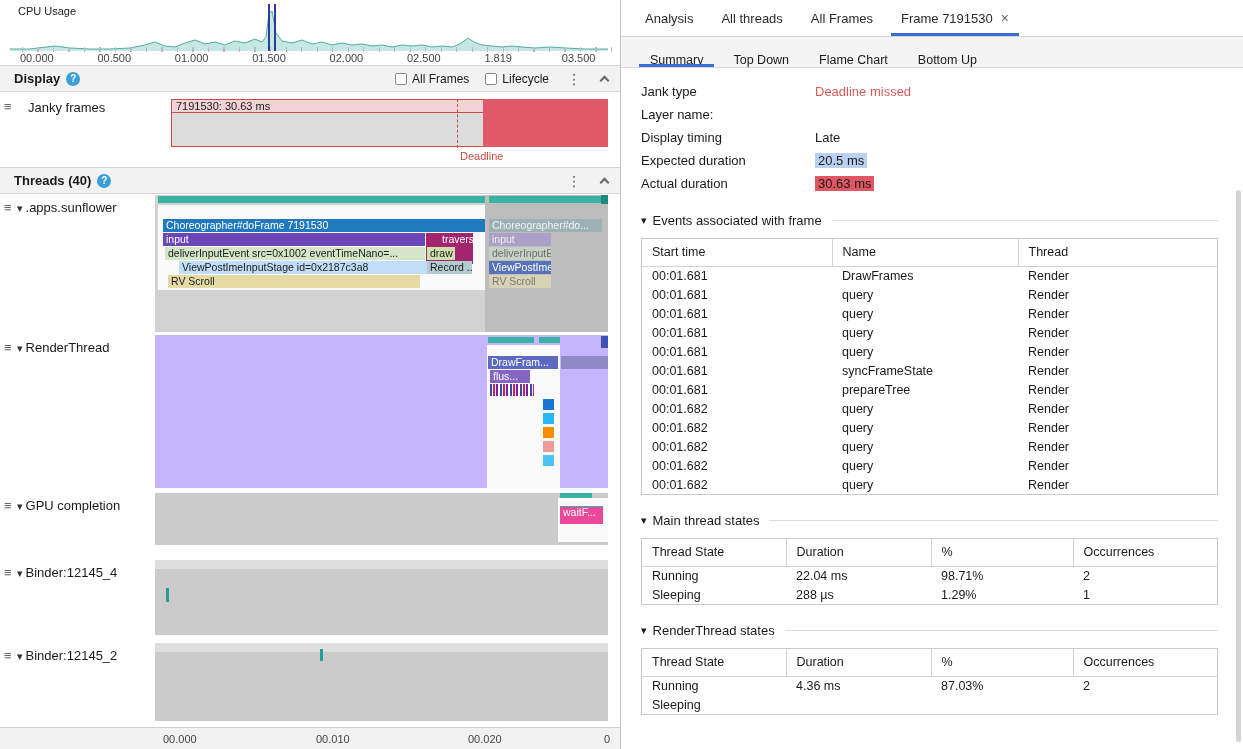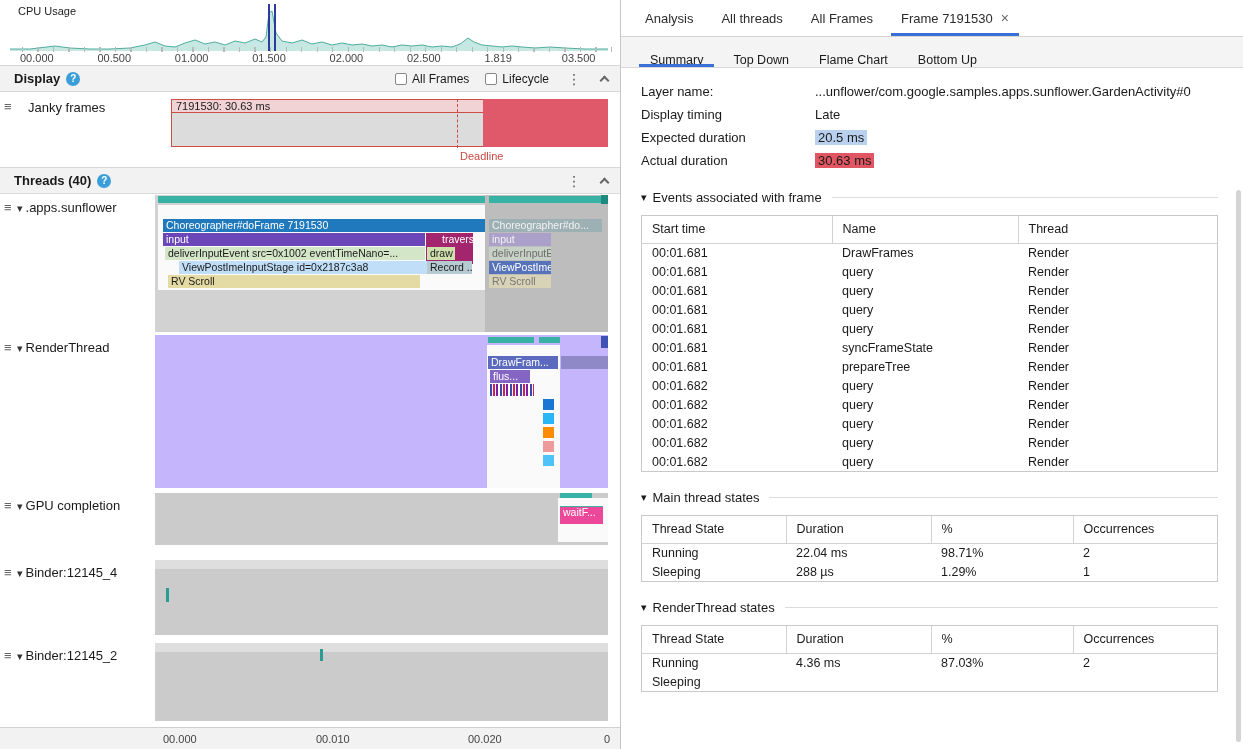--- a/index.html
+++ b/index.html
@@ -258,22 +258,25 @@
           <span>Flame Chart</span>
         </div>
         <div class="subtab">
           <span>Bottom Up</span>
         </div>
       </div>
 
     <div class="right-content">
       <div id="summary-fields">
           <div class="field-row">
+            <span class="field-label">Jank type</span>
+            <span class="field-value red-text">Deadline missed</span>
+          </div>
+          <div class="field-row">
             <span class="field-label">Layer name:</span>
-            <span class="field-value">...unflower/com.google.samples.apps.sunflower.GardenActivity#0</span>
           </div>
           <div class="field-row">
             <span class="field-label">Display timing</span>
             <span class="field-value">Late</span>
           </div>
           <div class="field-row">
             <span class="field-label">Expected duration</span>
             <span class="field-value blue-chip">20.5 ms</span>
           </div>
           <div class="field-row">

